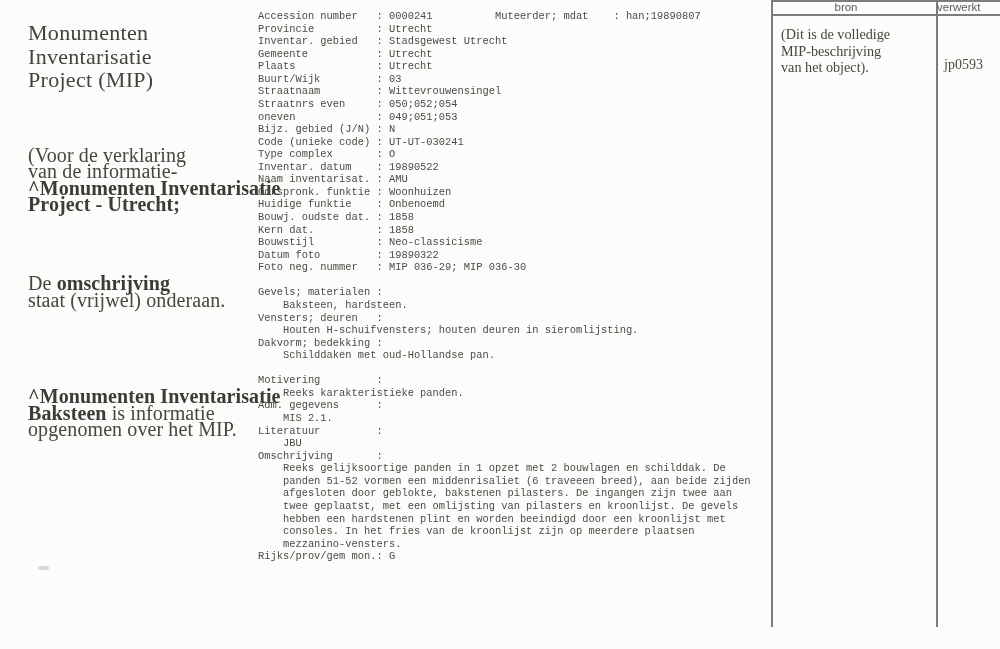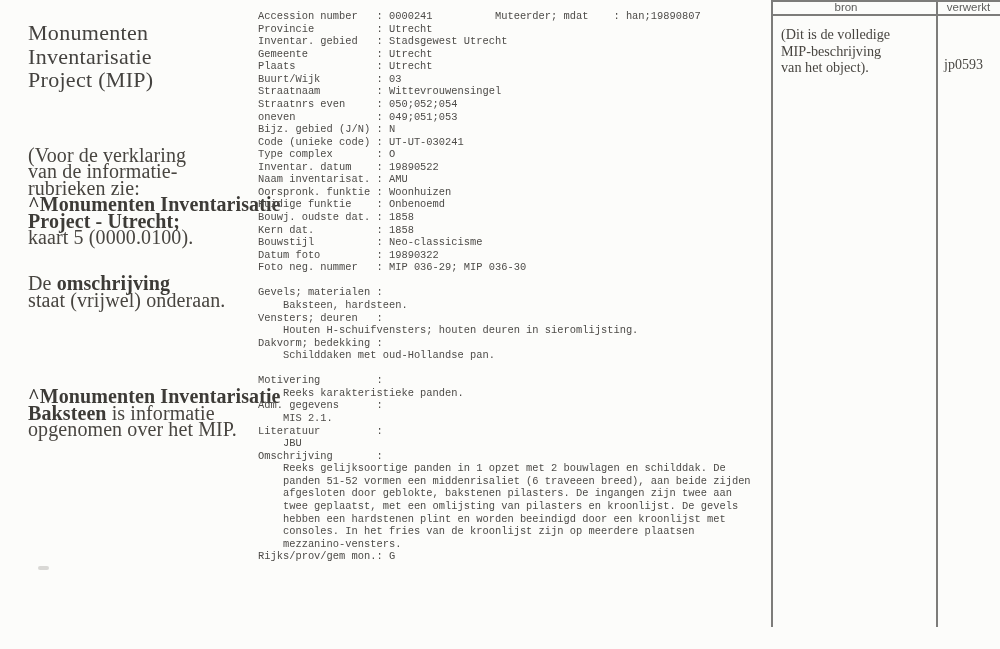--- a/index.html
+++ b/index.html
@@ -40,21 +40,21 @@
   .hline{position:absolute;height:1.5px;background:#7d7c7a;}
   .hline-top{left:771px;top:0;width:229px;}
   .hline-header{left:771px;top:14px;width:229px;}
   .col-header{
     position:absolute;top:1px;height:13px;
     font-family:"Liberation Sans",sans-serif;
     font-size:11.5px;line-height:13px;color:#5d5d5b;
     text-align:center;
   }
   .col-header.bron{left:772px;width:148px;}
-  .col-header.verwerkt{left:937px;width:63px;}
+  .col-header.verwerkt{left:937px;width:41px;}
   .note{
     position:absolute;left:781px;top:26px;width:150px;
     font-size:14.2px;line-height:16.6px;color:#484540;
     white-space:pre-line;
   }
   .code{
     position:absolute;left:944px;top:57px;
     font-size:14px;color:#4a4844;
   }
   
@@ -68,24 +68,22 @@
 
 <div class="page">
 
   <div class="title">Monumenten
 Inventarisatie
 Project (MIP)</div>
 
   <div class="para p1">
       <div><span>(Voor de verklaring</span></div>
       <div><span>van de informatie-</span></div>
-      <div><span>rubrieken zie:</span></div>
       <div><span class="b">^Monumenten Inventarisatie</span></div>
       <div><span class="b">Project - Utrecht;</span></div>
-      <div><span>kaart 5 (0000.0100).</span></div>
     </div>
 
   <div class="para p2">
       <div><span>De </span><span class="b">omschrijving</span></div>
       <div><span>staat (vrijwel) onderaan.</span></div>
     </div>
 
   <div class="para p3">
       <div><span class="b">^Monumenten Inventarisatie</span></div>
       <div><span class="b">Baksteen</span><span> is informatie</span></div>

